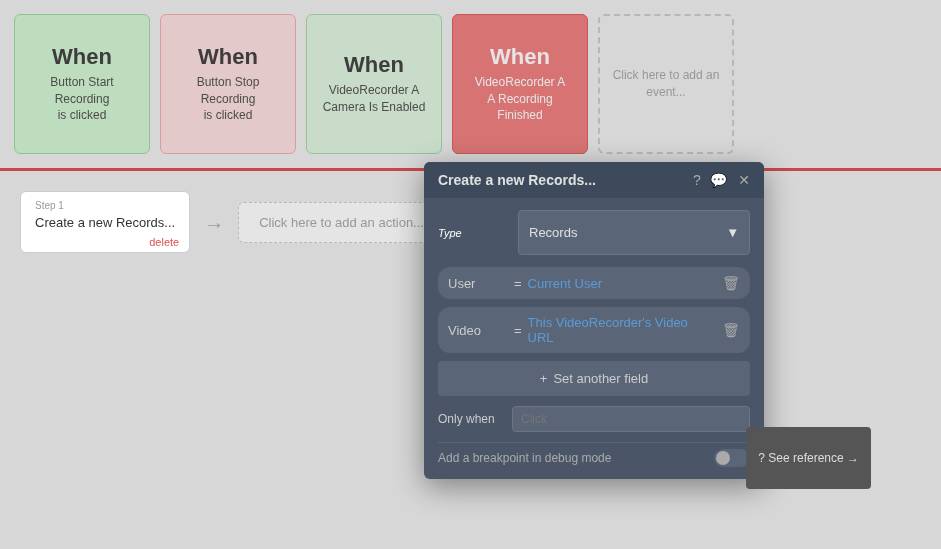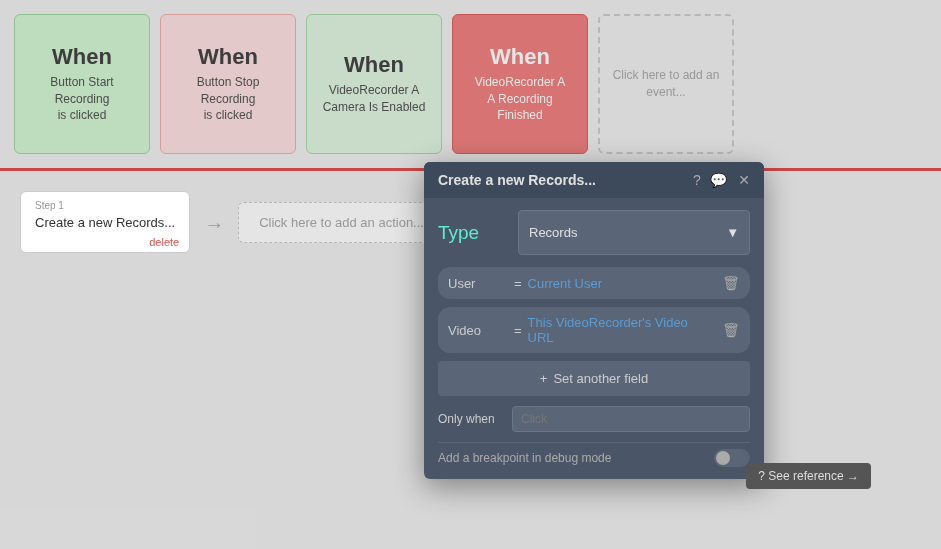--- a/index.html
+++ b/index.html
@@ -189,23 +189,24 @@
     }
 
     
     .type-row {
       display: flex;
       align-items: center;
       margin-bottom: 12px;
     }
 
     .type-label {
-      font-size: 19px;
-      color: #5eead4;
+      font-size: 11px;
+      color: #ffffff;
       min-width: 80px;
+      font-style: italic;
     }
 
     .type-select {
       flex: 1;
       background: #5a6678;
       border: 1px solid #6a7688;
       border-radius: 4px;
       padding: 14px 10px;
       color: #e0e0e0;
       font-size: 13px;
@@ -327,21 +328,21 @@
     }
 
     
     .see-reference {
       position: absolute;
       bottom: 60px;
       right: 70px;
       background: #555;
       color: #ddd;
       font-size: 12px;
-      padding: 6px 12px;
+      padding: 24px 12px;
       border-radius: 4px;
       cursor: pointer;
       display: flex;
       align-items: center;
       gap: 4px;
       z-index: 20;
     }
   </style>
 </head>
 <body>

